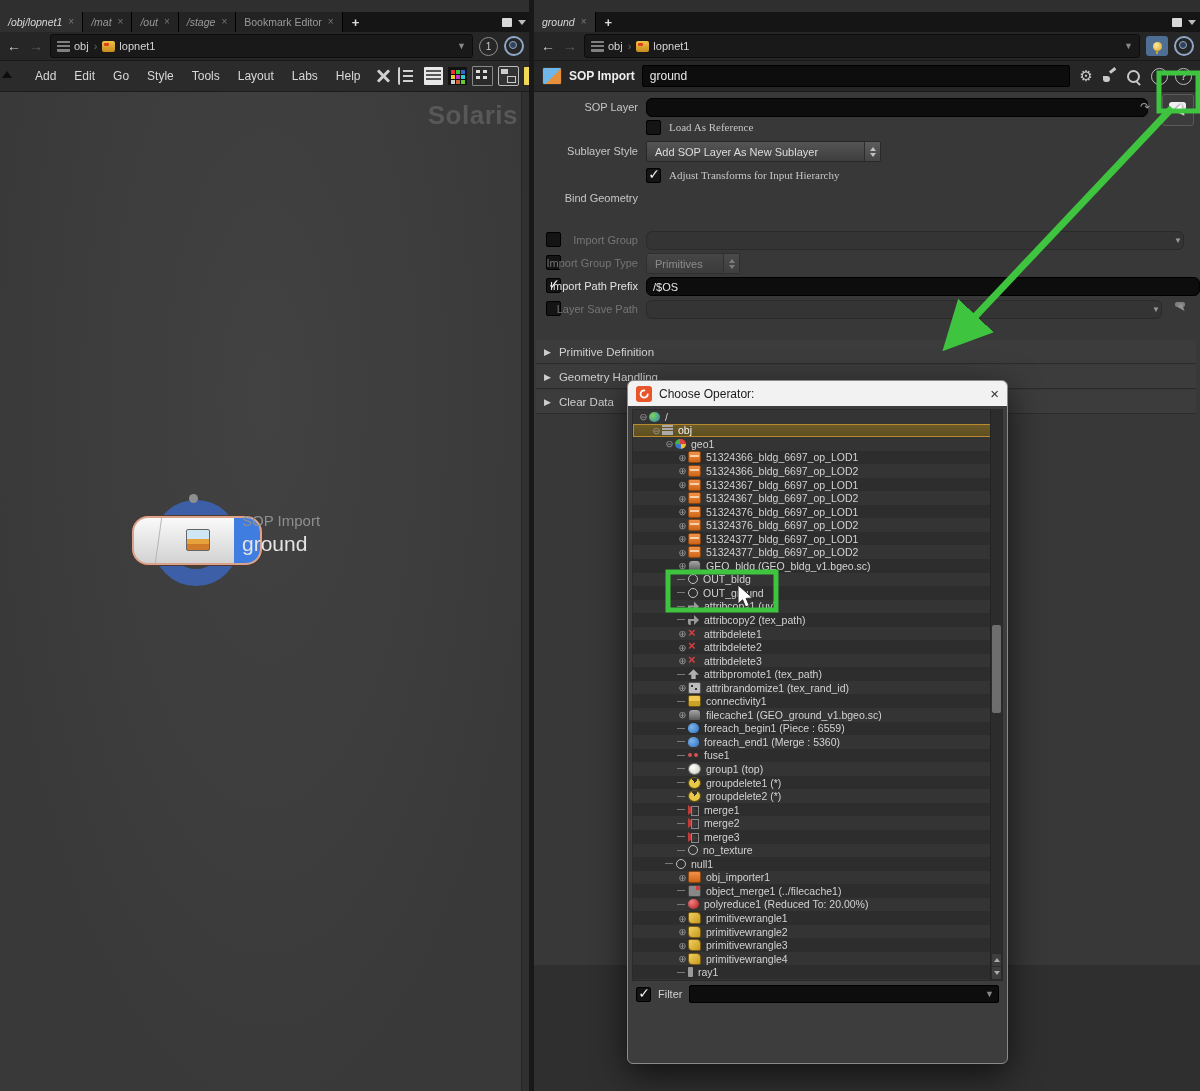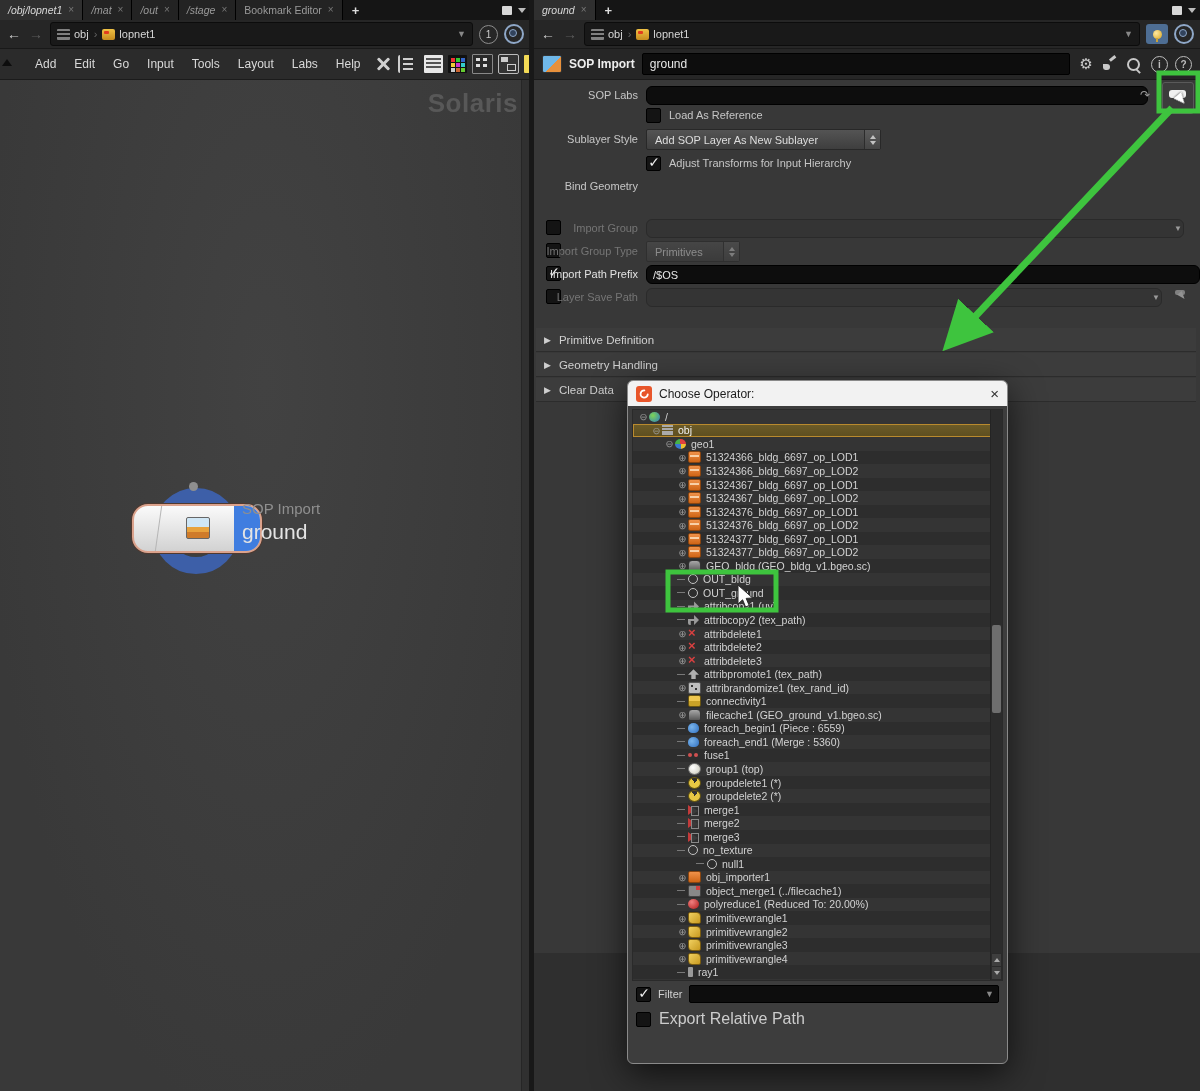--- a/index.html
+++ b/index.html
@@ -1,18 +1,18 @@
 <!DOCTYPE html>
 <html><head>
 <meta charset="utf-8">
 <style>
   html,body{margin:0;padding:0;background:#222;}
   #app{position:relative;width:1200px;height:1091px;overflow:hidden;background:#2f2f2f;
        font-family:"Liberation Sans",sans-serif;color:#ccc;-webkit-font-smoothing:antialiased;}
-  .pane{position:absolute;top:0;height:953px;}
+  .pane{position:absolute;top:12px;height:953px;}
   #left-pane{left:0;width:530px;background:#3c3c3c;}
   #right-pane{left:534px;width:666px;background:#383838;}
   #divider{position:absolute;left:529px;top:0;width:5px;height:1091px;background:#181818;}
 
   
   .tabbar{height:20px;background:#151515;display:flex;align-items:stretch;position:relative;}
   .tab{display:flex;align-items:center;gap:6px;padding:0 8px;background:#232323;border-right:1px solid #000;
        font-size:10.5px;color:#9a9a9a;cursor:default;}
   .tab.active{background:#2f2f2f;color:#d8d8d8;}
   .tab.italic .tab-label{font-style:italic;}
@@ -95,21 +95,21 @@
            display:flex;align-items:center;padding:0 7px;}
   .ph-ic{color:#c8c8c8;font-size:15px;width:18px;text-align:center;}
   .ic-search{width:9px;height:9px;border:2px solid #c8c8c8;border-radius:50%;position:relative;margin:0 4px;}
   .ic-search:after{content:"";position:absolute;left:8px;top:8px;width:2px;height:6px;background:#c8c8c8;transform:rotate(-45deg);}
   .ic-brush{width:14px;height:14px;position:relative;}
   .ic-brush:before{content:"";position:absolute;left:1px;bottom:1px;width:7px;height:6px;background:#c8c8c8;border-radius:0 5px 5px 4px;}
   .ic-brush:after{content:"";position:absolute;right:0px;top:0px;width:7px;height:2.5px;background:#c8c8c8;transform:rotate(-38deg);}
   .circ-ic{width:15px;height:15px;border:1.5px solid #bdbdbd;border-radius:50%;color:#bdbdbd;font-size:10px;font-weight:bold;
            display:flex;align-items:center;justify-content:center;}
   .params{position:relative;height:983px;}
-  .prow{position:absolute;display:flex;align-items:center;height:18px;}
+  .prow{position:absolute;display:flex;align-items:center;height:18px;font-family:Liberation Serif, serif;}
   .plabel{position:absolute;width:104px;text-align:right;font-size:11px;color:#c6c6c6;}
   .plabel.dim{color:#757575;}
   .pinput{position:absolute;height:17px;background:#0d0d0d;border:1px solid #000;border-radius:6px;color:#e6e6e6;
           font-size:11px;display:flex;align-items:center;padding:0 6px;}
   .pinput.dim{background:#343434;border-color:#2a2a2a;}
   .cb{width:13px;height:13px;background:#141414;border:1px solid #000;border-radius:2px;color:#f0f0f0;
       font-size:14px;line-height:11px;text-align:center;overflow:visible;}
   .cb.on{text-indent:1px;}
   .cblabel{font-size:11px;color:#c6c6c6;margin-left:8px;}
   .dd{position:absolute;height:19px;background:linear-gradient(#545454,#3e3e3e);border:1px solid #282828;border-radius:2px;
@@ -247,21 +247,21 @@
       </div>
       <span class="count-badge">1</span>
       <span class="target-icon"></span>
     </div>
     <div class="menubar">
       <span class="edge-tri"></span>
       <span id="left-menus" style="display:flex">
           <span class="menu-item">Add</span>
           <span class="menu-item">Edit</span>
           <span class="menu-item">Go</span>
-          <span class="menu-item">Input</span>
+          <span class="menu-item">Style</span>
           <span class="menu-item">Tools</span>
           <span class="menu-item">Layout</span>
           <span class="menu-item">Labs</span>
           <span class="menu-item">Help</span>
         </span>
       <span id="left-toolbar" class="tb-icons">
           <span class="tb-icon ic-tools"></span>
           <span class="tb-icon ic-treeview"></span>
           <span class="tb-icon ic-list"></span>
           <span class="tb-icon ic-palette"></span>
@@ -333,21 +333,21 @@
       <div class="ph-name">ground</div>
       <span class="ph-ic">⚙</span>
       <span class="ic-brush"></span>
       <span class="ic-search"></span>
       <span class="circ-ic">i</span>
       <span class="circ-ic">?</span>
     </div>
 
     <div class="params">
 
-      <div class="plabel" style="left:0;top:9px">SOP Labs</div>
+      <div class="plabel" style="left:0;top:9px">SOP Layer</div>
       <div class="pinput" style="left:112px;top:6px;width:488px"></div>
       <div class="menu-curve" style="left:606px;top:8px">↷</div>
       <div class="picker-btn" style="left:628px;top:2px">
         <span class="pnode"></span>
         <span class="pcur"></span>
       </div>
 
       <div class="prow" style="left:112px;top:26px">
         <span class="cb"></span>
         <span class="cblabel">Load As Reference</span>
@@ -579,21 +579,21 @@
         <div class="trow stripe" style="padding-left: 44px;">
           <span class="tleaf"></span>
           <span class="ticon ti-merge"></span>
           <span>merge3</span>
         </div>
         <div class="trow" style="padding-left: 44px;">
           <span class="tleaf"></span>
           <span class="ticon ti-null"></span>
           <span>no_texture</span>
         </div>
-        <div class="trow stripe" style="padding-left: 63px;">
+        <div class="trow stripe" style="padding-left: 32px;">
           <span class="tleaf"></span>
           <span class="ticon ti-null"></span>
           <span>null1</span>
         </div>
         <div class="trow" style="padding-left: 44px;">
           <span class="texp">⊕</span>
           <span class="ticon ti-objimport"></span>
           <span>obj_importer1</span>
         </div>
         <div class="trow stripe" style="padding-left: 44px;">
@@ -645,24 +645,20 @@
             <i></i>
           </div>
       </div>
       </div>
     <div class="dlg-filter">
       <span class="cb on">✓</span>
       <span class="flabel">Filter</span>
       <div class="filter-input">
         <span class="field-dd">▼</span>
       </div>
-    </div>
-    <div class="dlg-export">
-      <span class="cb"></span>
-      <span class="flabel">Export Relative Path</span>
     </div>
   </div>
 
   <svg id="overlay" width="1200" height="1091">
     <defs>
       <marker id="ah" markerWidth="7" markerHeight="7" refX="5" refY="3.5" orient="auto">
         <path d="M0,0 L7,3.5 L0,7 Z" fill="#3ec43e"></path>
       </marker>
     </defs>
     <line x1="1172" y1="108" x2="952" y2="341" stroke="#3ec43e" stroke-width="7" marker-end="url(#ah)"></line>

